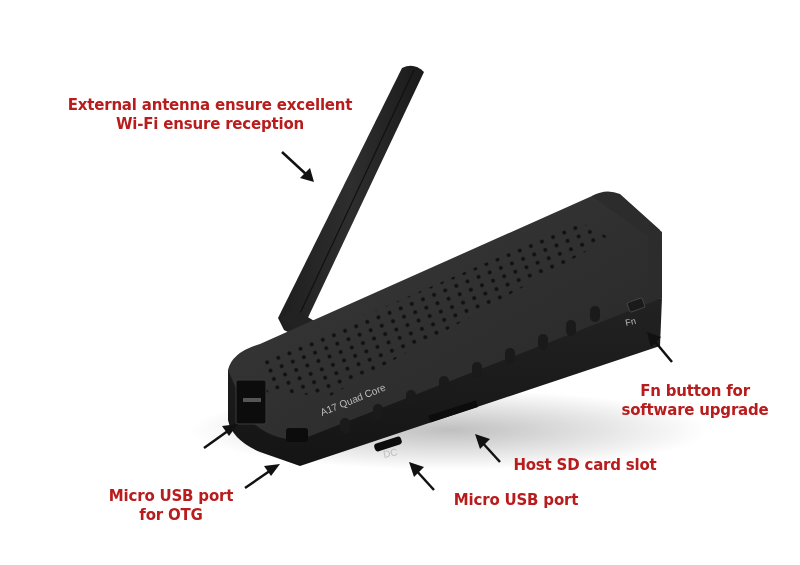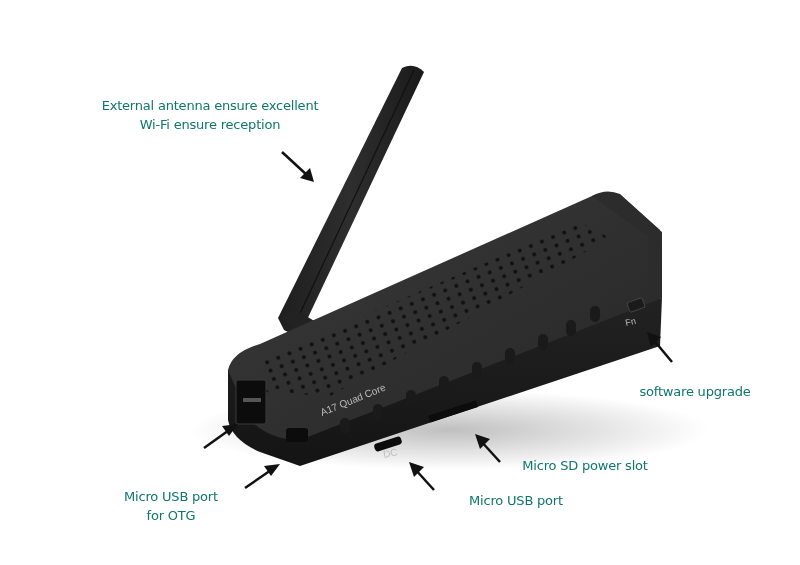--- a/index.html
+++ b/index.html
@@ -1,19 +1,19 @@
 <!DOCTYPE html>
 <html><head>
 <meta charset="utf-8">
 <style>
   html, body { margin: 0; padding: 0; background: #ffffff; }
   body { width: 800px; height: 565px; position: relative; overflow: hidden; font-family: "DejaVu Sans", sans-serif; }
   .stage { position: absolute; left: 0; top: 0; width: 800px; height: 565px; }
   .label {
-    position: absolute; font-weight: normal; color: #0f766e; font-size: 13px; line-height: 19px;
+    position: absolute; font-weight: bold; color: #b91c1c; font-size: 15px; line-height: 19px;
     text-align: center; white-space: nowrap; letter-spacing: -0.2px;
   }
   .label span { display: block; }
   svg { position: absolute; left: 0; top: 0; }
 </style>
 </head>
 <body>
 
 <div class="stage">
   <svg width="800" height="565" viewBox="0 0 800 565">
@@ -94,29 +94,30 @@
       <polygon points="409,462 424,467 414,477" stroke="none"></polygon>
     </g>
   </svg>
 
   <div class="label" style="left:62px; top:96px; width:296px;">
     <span>External antenna ensure excellent</span>
     <span>Wi-Fi ensure reception</span>
   </div>
 
   <div class="label" style="left:610px; top:382px; width:170px;">
+    <span>Fn button for</span>
     <span>software upgrade</span>
   </div>
 
 
   <div class="label" style="left:96px; top:487px; width:150px;">
     <span>Micro USB  port</span>
     <span>for OTG</span>
   </div>
 
   <div class="label" style="left:500px; top:456px; width:170px;">
-    <span>Micro SD power slot</span>
+    <span>Host SD card slot</span>
   </div>
 
   <div class="label" style="left:436px; top:491px; width:160px;">
     <span>Micro USB port</span>
   </div>
 </div>
 
 </body></html>

